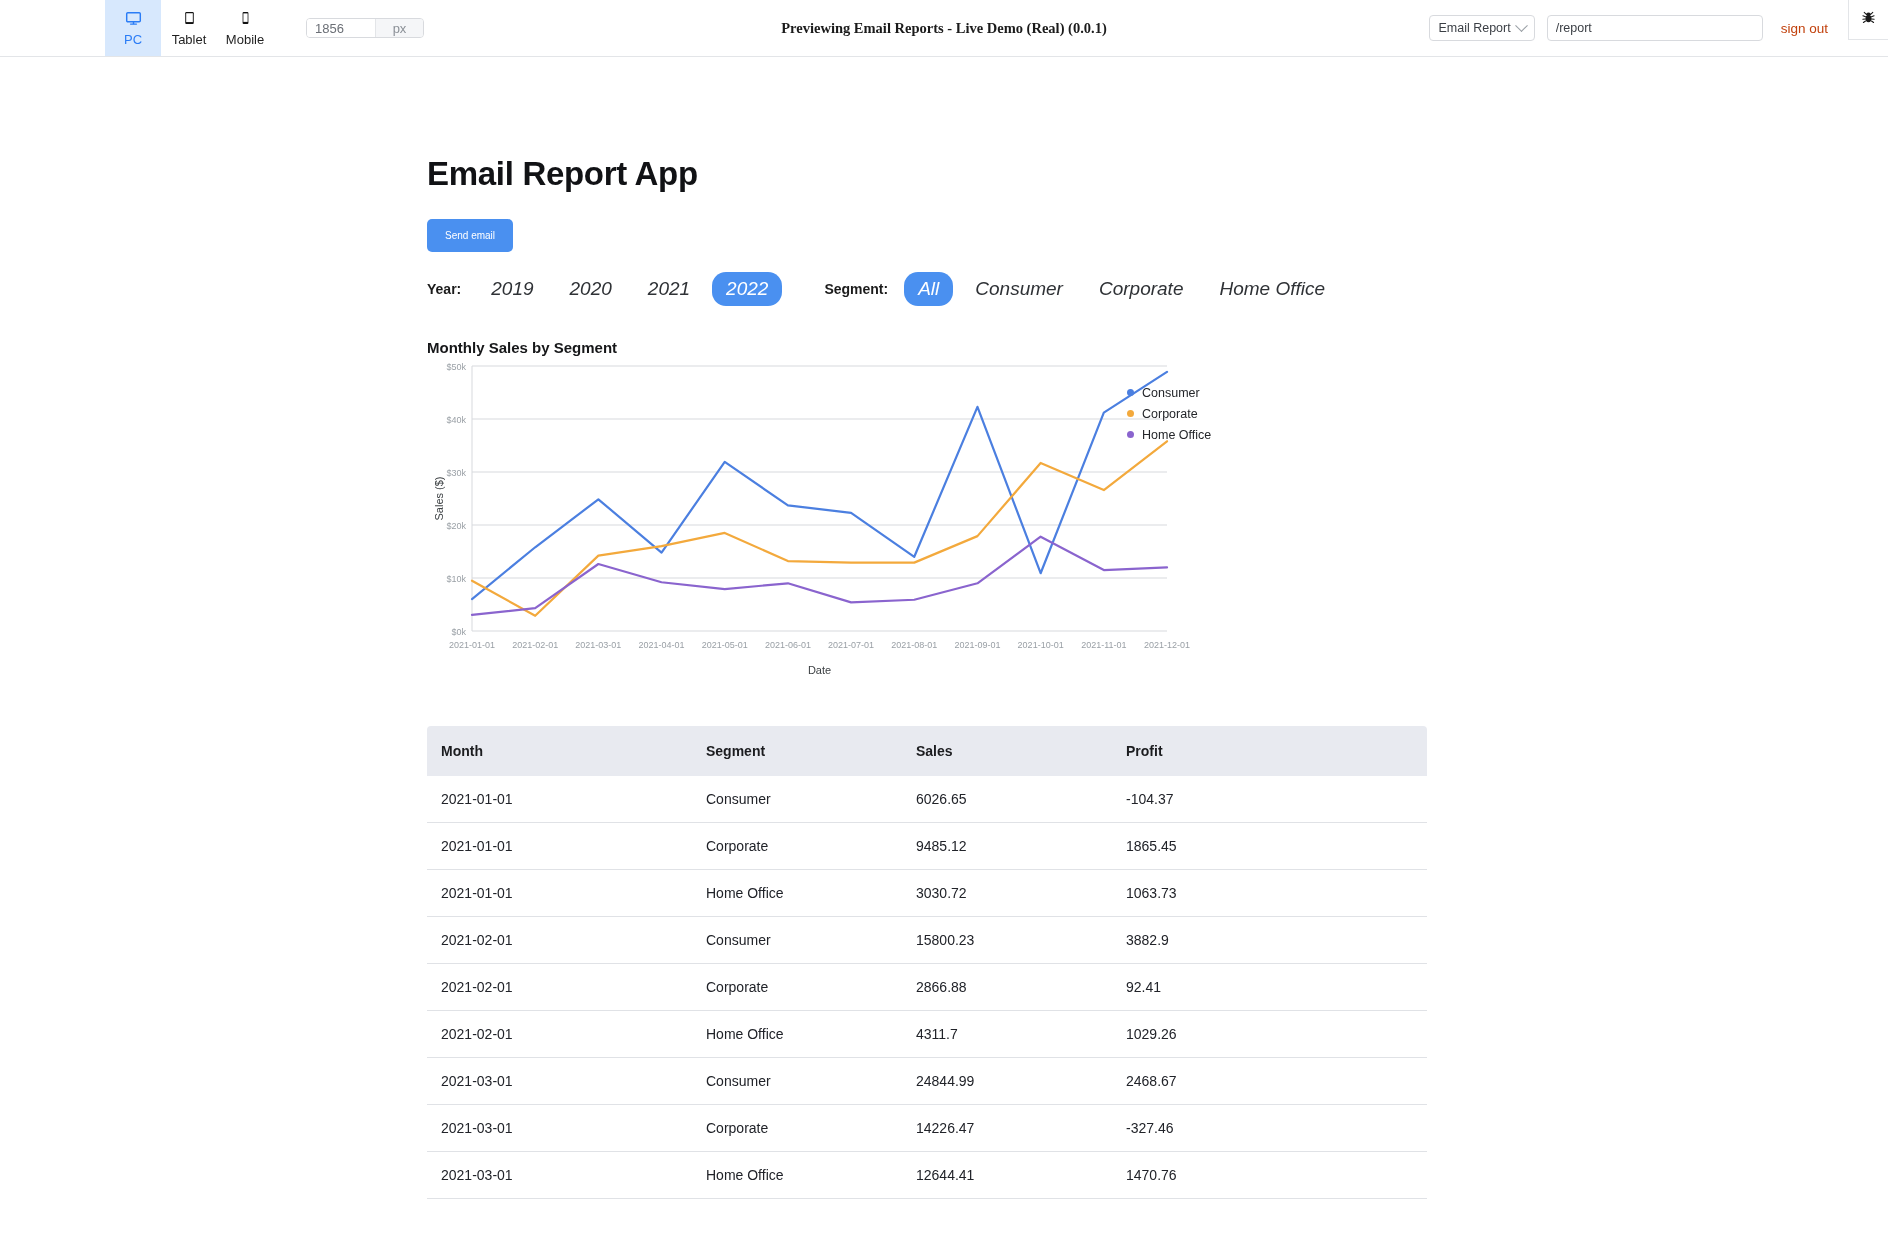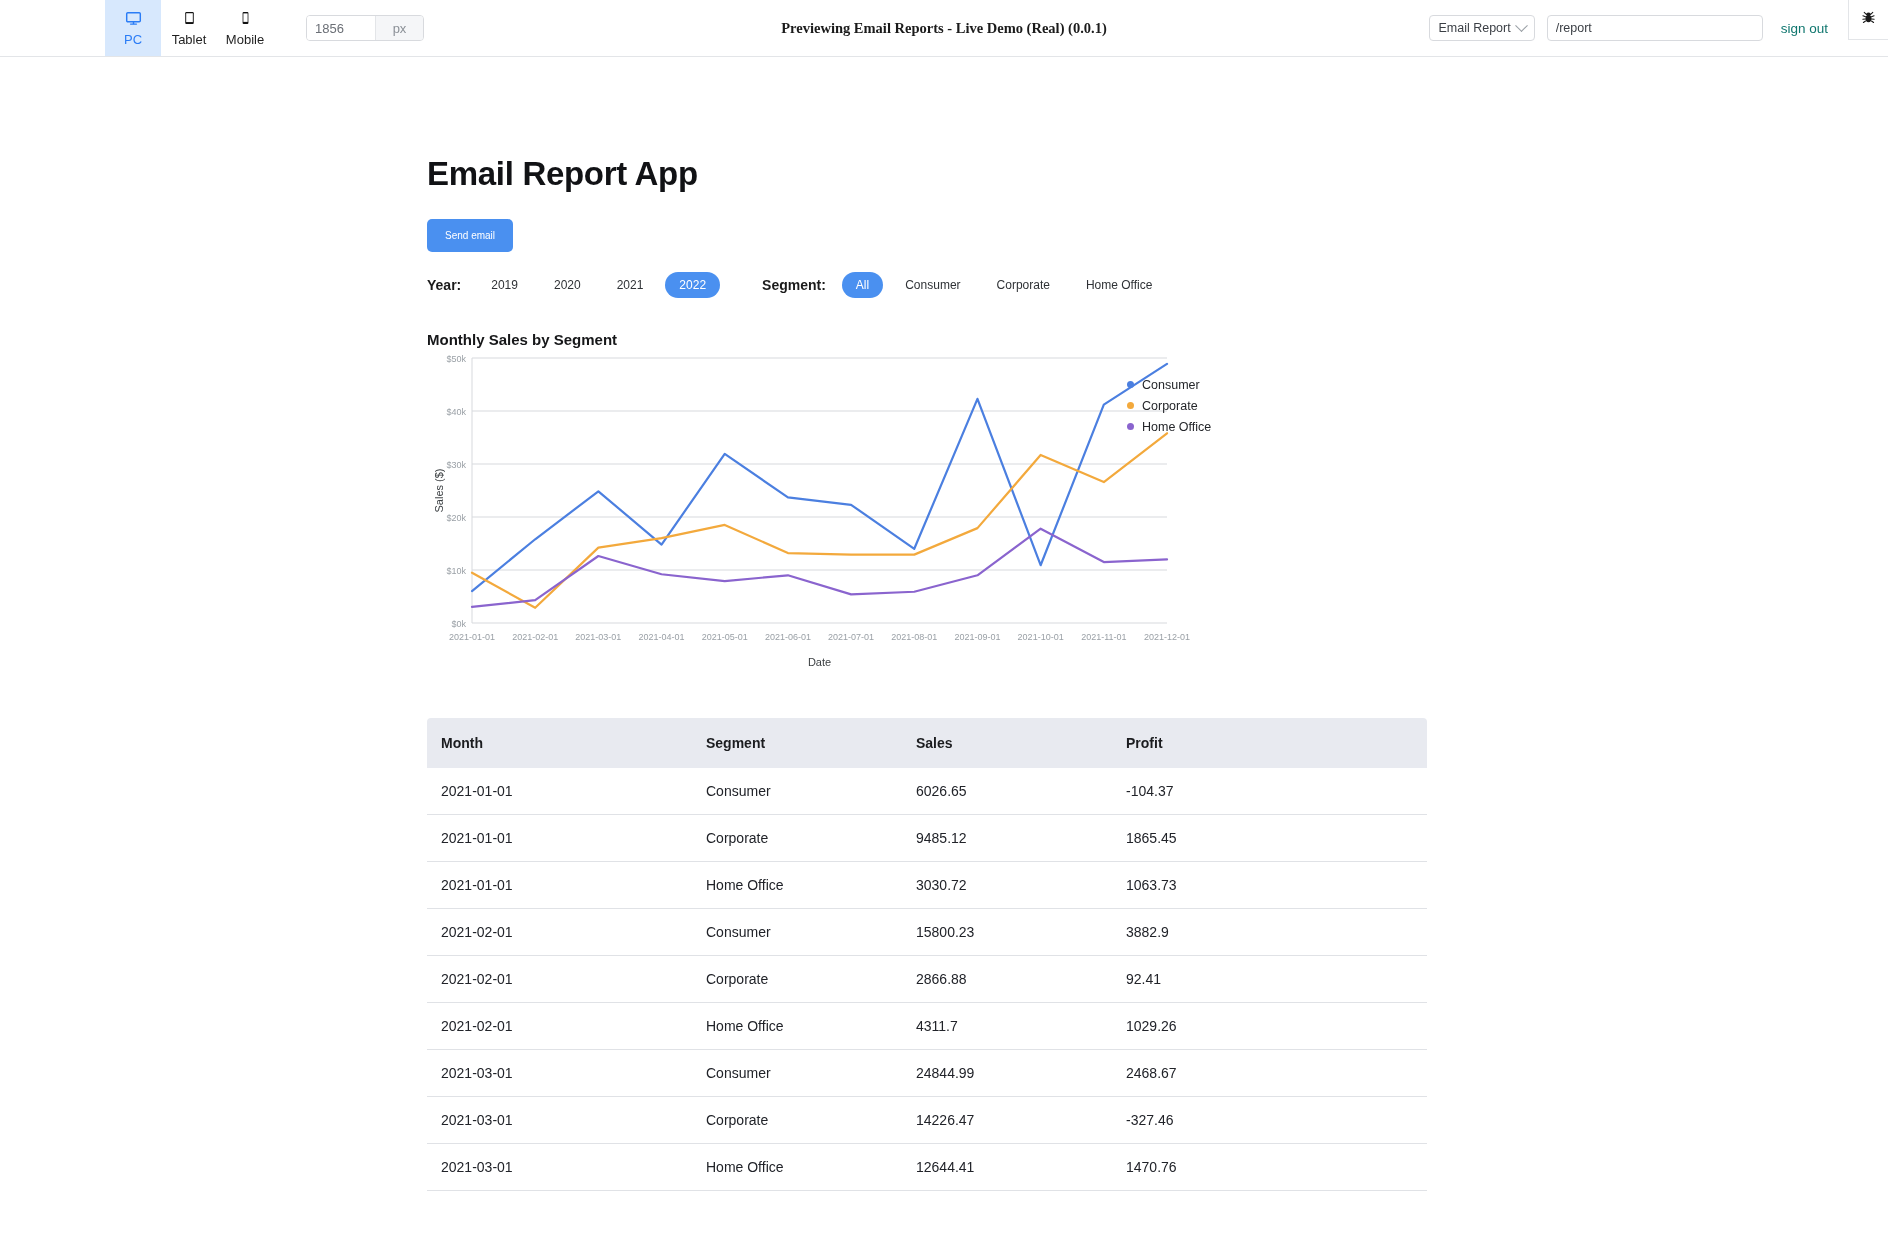--- a/index.html
+++ b/index.html
@@ -33,21 +33,21 @@
     color:#1f1f1f;
     font-size: 13px;
   }
   .device-btn.active { background:#d7e8fd; color:#2a7cf6; }
   .device-btn .dev-ico { display:block; height:20px; }
   .device-btn svg { display:block; }
 
   .px-group {
     display:flex; align-items:center;
     margin-left: 33px; align-self:center;
-    height: 26px;
+    height: 20px;
     border:1px solid #d8dade;
     border-radius:4px;
     overflow:hidden;
     background:#fff;
   }
   .px-input {
     border:none; outline:none;
     width: 68px; height:100%;
     padding: 0 8px;
     font-size:13px; color:#6b6f76;
@@ -90,21 +90,21 @@
   .chev { width:9px; height:9px; border-right:1.3px solid #9aa0a6; border-bottom:1.3px solid #9aa0a6; transform:rotate(45deg) translate(-2px,-2px); }
   .route-input {
     height:26px; width:216px;
     border:1px solid #d8dade; border-radius:4px;
     padding: 0 8px;
     font-size:12.5px; color:#3b3f45;
     outline:none; background:#fff;
     font-family:"Liberation Sans", sans-serif;
   }
   .signout {
-    font-size:13.5px; color:#0f766e;
+    font-size:13.5px; color:#c2410c;
     cursor:pointer; text-decoration:none;
     margin-left: 6px;
   }
   .bug-box {
     position:absolute; right:0; top:0;
     width:40px; height:40px;
     background:#fff;
     border-left:1px solid #e3e5e8;
     border-bottom:1px solid #e3e5e8;
     display:flex; align-items:center; justify-content:center;
@@ -140,25 +140,26 @@
   
   .filters {
     display:flex; align-items:center;
     margin-top: 20px;
     font-size:14px;
   }
   .filter-label { font-weight:bold; color:#1b1b1b; margin-right:16px; }
   .chip {
     padding: 6px 14px;
     border-radius: 14px;
-    font-size:12px;
+    font-size:19px;
     color:#2f3236;
     cursor:pointer;
     margin-right: 8px;
     white-space:nowrap;
+    font-style:italic;
   }
   .chip.active { background:#4a90f0; color:#fff; }
   .filter-gap { width: 34px; }
 
   
   .chart-title {
     font-size: 15px; font-weight:bold;
     margin-top: 33px; 
     color:#161719;
   }

